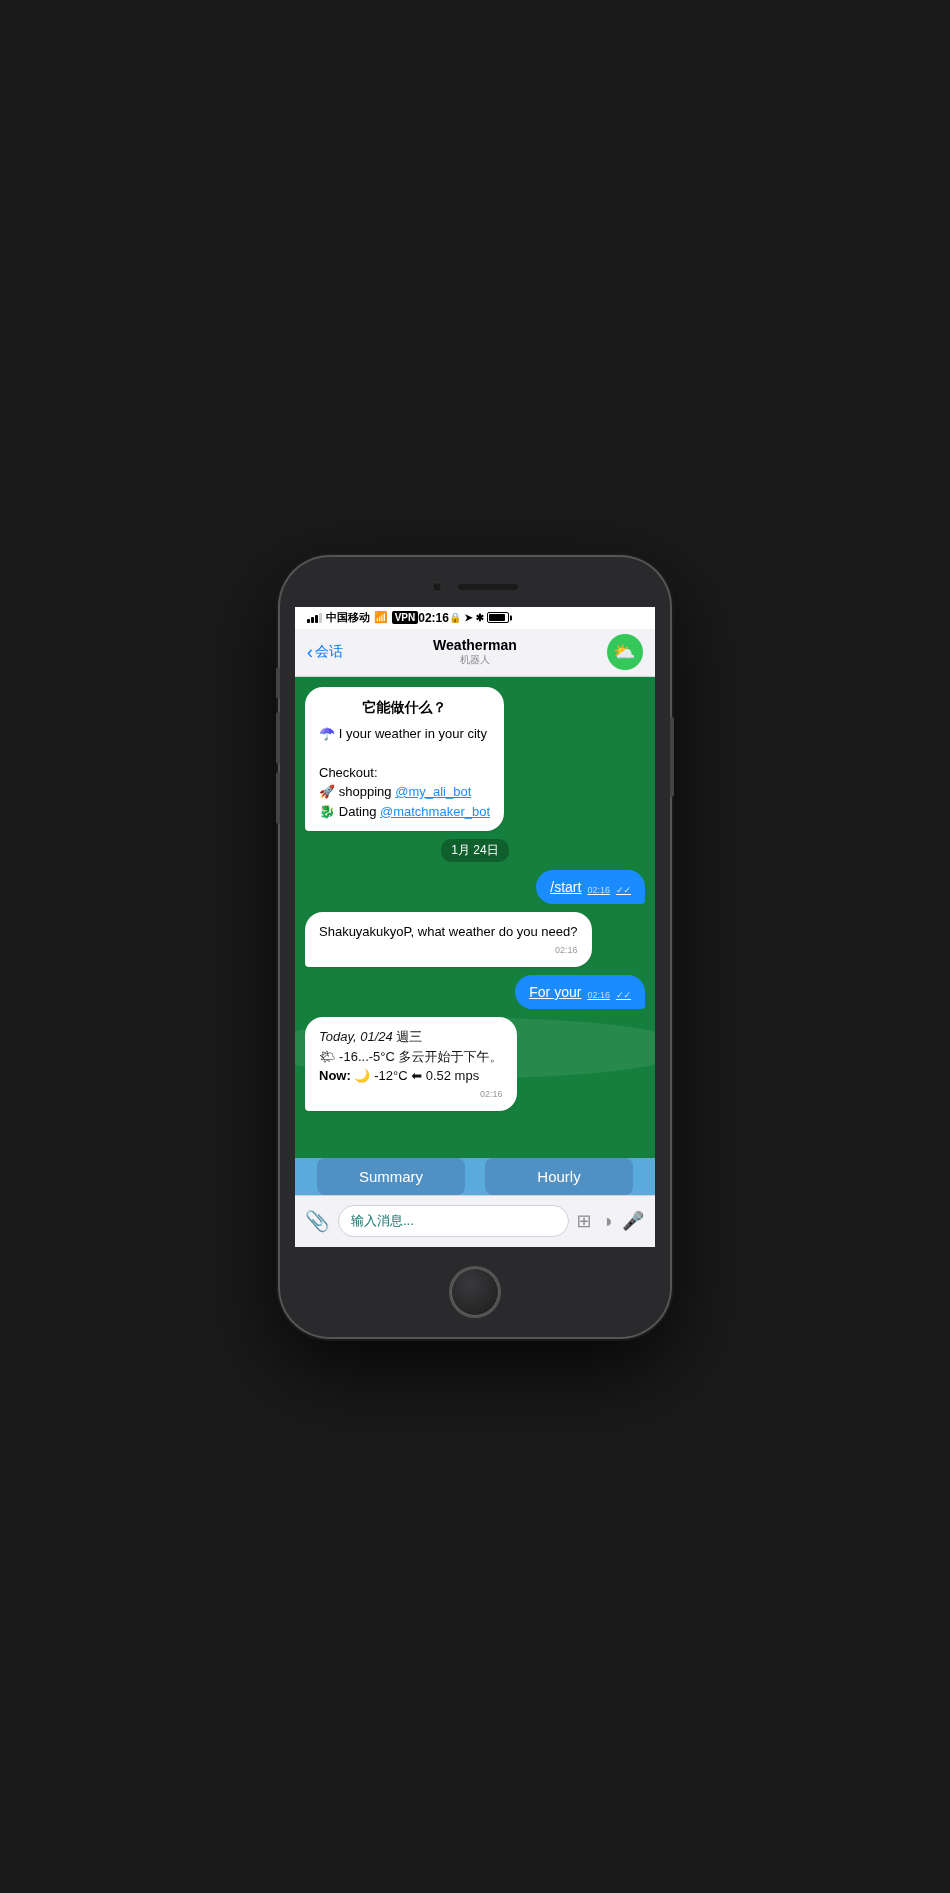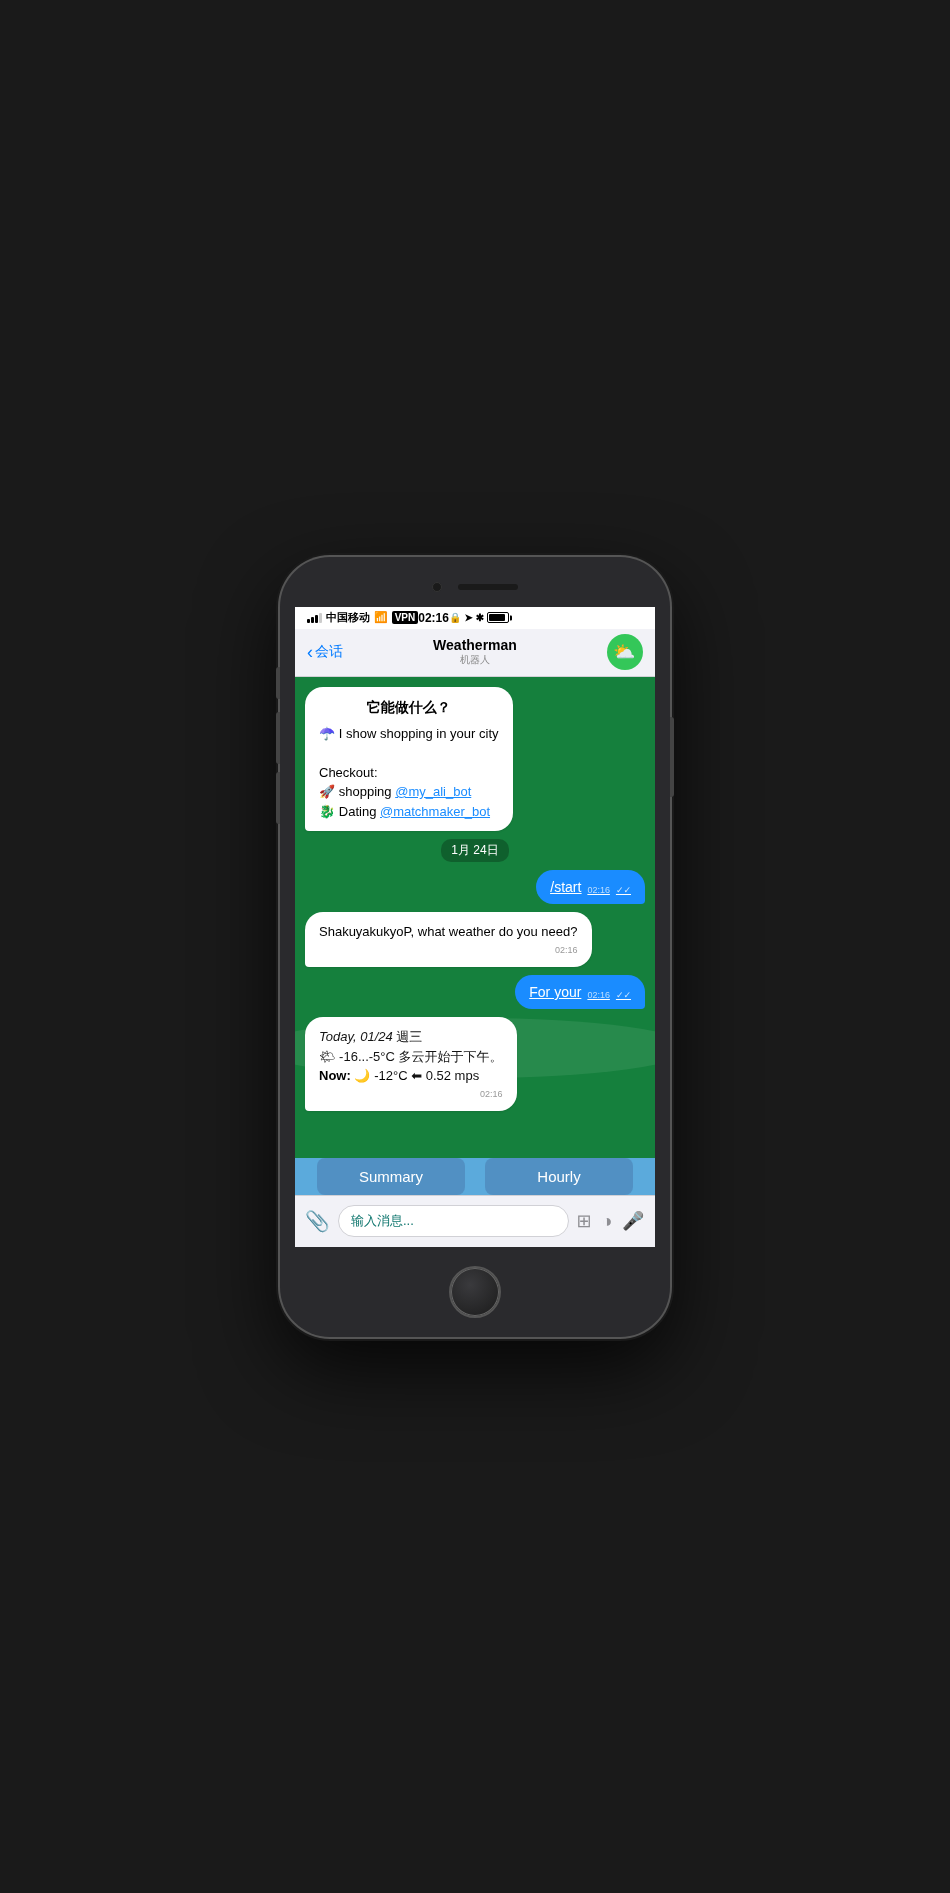--- a/index.html
+++ b/index.html
@@ -445,21 +445,21 @@
       </div>
       <div class="nav-avatar">
         <span>⛅</span>
       </div>
     </div>
 
     <div class="chat-area">
 
       <div class="bubble-bot">
         <div class="bubble-bot-title">它能做什么？</div>
-        <div>☂️ I show shopping in your city</div>
+        <div>☂️ I your weather in your city</div>
         <br>
         <div>Checkout:</div>
         <div>🚀 shopping <span class="link-blue">@my_ali_bot</span></div>
         <div>🐉 Dating <span class="link-blue">@matchmaker_bot</span></div>
       </div>
 
       <div class="date-divider">1月 24日</div>
 
       <div class="bubble-user">
         <span style="text-decoration:underline">/start</span>

